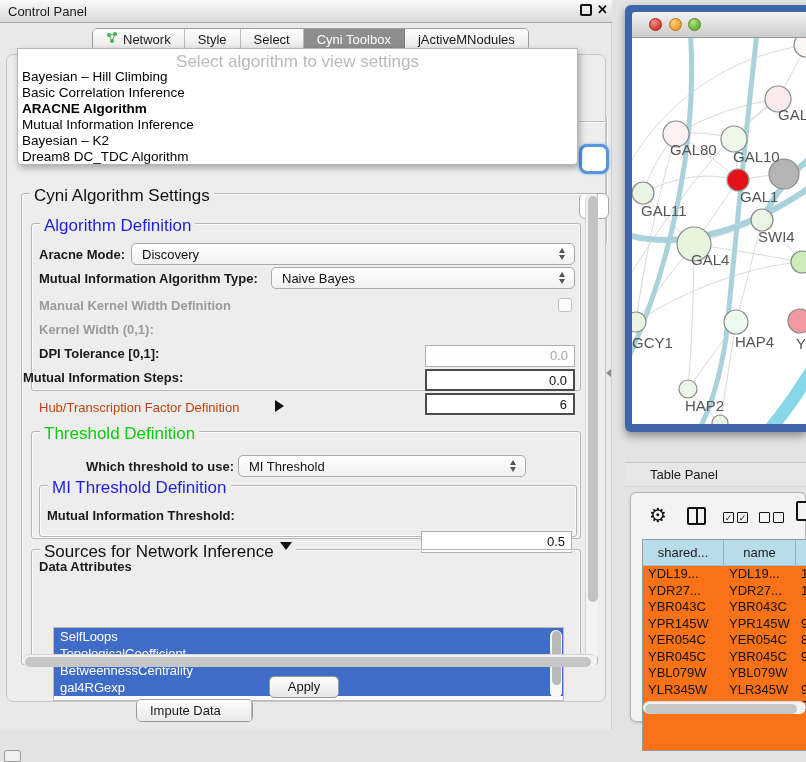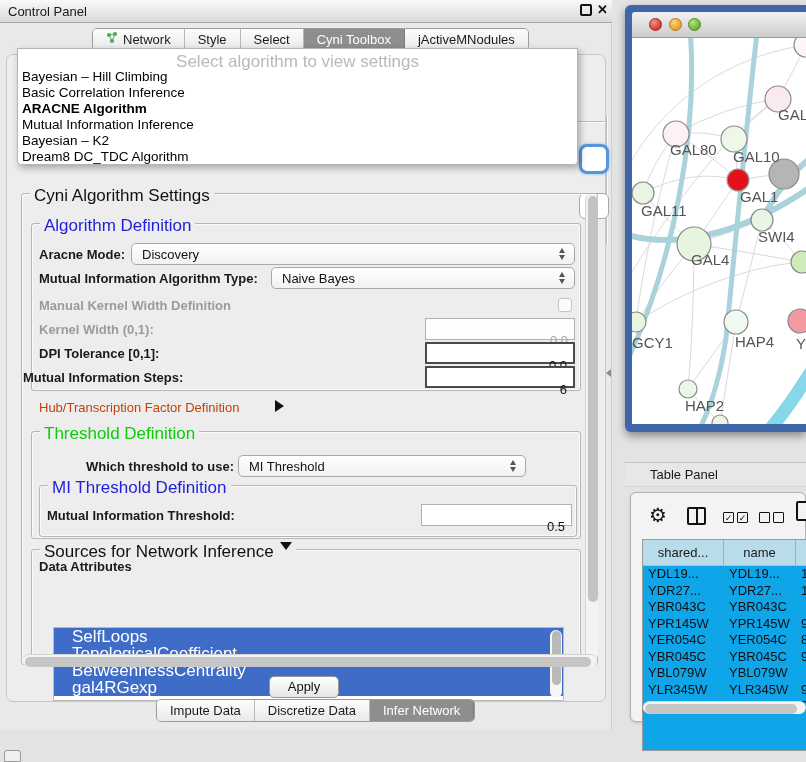--- a/index.html
+++ b/index.html
@@ -14,21 +14,21 @@
   #cp-title { left:8px; top:4px; font-size:13px; color:#1a1a1a; }
   #cp-float { left:580px; top:4px; width:12px; height:12px; border:2px solid #111; border-radius:2px; }
   #cp-close { left:597px; top:2px; font-size:13px; font-weight:bold; color:#111; }
 
   
   .tabstrip { display:flex; border:1px solid #9b9b9b; border-radius:5px; overflow:hidden; background:#f4f4f4; height:23px; }
   .tab { padding:0 13px; line-height:21px; font-size:13px; color:#1a1a1a; border-right:1px solid #b9b9b9; display:flex; align-items:center; gap:5px; background:linear-gradient(#fdfdfd,#e9e9e9); }
   .tab:last-child { border-right:none; }
   .tab.sel { background:#8e8e8e; color:#fff; border-right:1px solid #7d7d7d; }
   #cp-tabs { left:92px; top:28px; }
-  #bottom-tabs { left:156px; top:699px; }
+  #bottom-tabs { left:136px; top:699px;flex-direction:column; }
 
   
   #inner-panel { left:6px; top:54px; width:600px; height:648px; background:#ededed; border:1px solid #c6c6c6; border-radius:7px; }
 
   
   .frag-line-h { height:2px; border-top:1px solid #bdbdbd; border-bottom:1px solid #fbfbfb; }
   #frag-combo-focus { left:572px; top:89px; width:30px; height:30px; background:#fff; border:3px solid #5596dd; border-radius:8px; box-shadow:0 0 3px #7fb3e8; }
   #frag-combo2 { left:572px; top:138px; width:30px; height:26px; background:#fff; border:1px solid #a8a8a8; border-radius:6px; }
   #frag-vline { left:599px; top:62px; width:2px; height:126px; border-left:1px solid #bdbdbd; border-right:1px solid #fafafa; }
 
@@ -40,41 +40,41 @@
 
   .lbl { font-size:13px; font-weight:bold; color:#1a1a1a; white-space:nowrap; }
   .lbl.dis { color:#9b9b9b; }
 
   .combo { background:linear-gradient(#ffffff,#f1f1f1); border:1px solid #a9a9a9; border-radius:5px; height:22px; display:flex; align-items:center; font-size:13px; color:#111; padding-left:10px;gap:24px; }
   .combo .spacer { flex:1; }
   .combo .arrs { width:16px; display:flex; flex-direction:column; align-items:center; margin-right:4px; }
   .arr-up { width:0; height:0; border-left:3.5px solid transparent; border-right:3.5px solid transparent; border-bottom:5px solid #555; margin-bottom:2px; }
   .arr-dn { width:0; height:0; border-left:3.5px solid transparent; border-right:3.5px solid transparent; border-top:5px solid #555; }
 
-  .tfield { background:#fff; border:1px solid #b0b0b0; height:22px; font-size:13px; color:#111; text-align:right; padding:14px 6px 0 0; }
+  .tfield { background:#fff; border:1px solid #b0b0b0; height:22px; font-size:13px; color:#111; text-align:right; padding:2px 6px 0 0;margin-top:27px; }
   .tfield.strong { border:2px solid #4a4a4a; }
   .tfield.dis { color:#a8a8a8; background:#fdfdfd; }
 
   .cbox { width:14px; height:14px; background:#fbfbfb; border:1px solid #c4c4c4; border-radius:3px; }
 
   
   #algo-popup { left:17px; top:48px; width:561px; height:117px; background:#fff; border:1px solid #b5b5b5; border-radius:0 0 4px 4px; box-shadow:2px 3px 7px rgba(0,0,0,.3); z-index:30; }
   #algo-placeholder { height:20px; text-align:center; color:#b9b9b9; font-size:17px; padding-top:3px; }
   .algo-item { height:16px; line-height:16px; font-size:13.5px; color:#000; padding-left:4px; white-space:nowrap; }
   .algo-item.sel { font-weight:bold; }
 
   
   .vscroll { background:#f3f3f3; border-left:1px solid #d5d5d5; border-radius:7px; }
   .vthumb { position:absolute; left:1.5px; width:10px; background:#c3c3c3; border-radius:6px; }
   .hscroll { background:#f3f3f3; border-top:1px solid #d5d5d5; border-radius:7px; }
   .hthumb { position:absolute; top:1.5px; height:10px; background:#c6c6c6; border-radius:6px; }
 
   
   #attr-list { left:46px; top:572px; width:511px; height:74px; background:#fff; border:1px solid #bbb; overflow:hidden; }
-  .attr-item { height:17px; line-height:17px; font-size:17px; color:#fff; background:#3f6cc7; padding-left:18px; }
+  .attr-item { height:17px; line-height:17px; font-size:13px; color:#fff; background:#3f6cc7; padding-left:6px; }
   #attr-vscroll { position:absolute; right:1px; top:2px; width:12px; height:68px; background:#f6f6f6; border-radius:6px; }
   #attr-vthumb { position:absolute; left:1.5px; top:1px; width:9px; height:54px; background:#b9b9b9; border-radius:5px; }
 
   
   .tri-right { width:0; height:0; border-top:6px solid transparent; border-bottom:6px solid transparent; border-left:9px solid #111; display:inline-block; }
   .tri-down { width:0; height:0; border-left:6px solid transparent; border-right:6px solid transparent; border-top:8px solid #111; display:inline-block; }
 
   #apply-btn { left:268px; top:667px; width:70px; height:22px; background:linear-gradient(#ffffff,#e6e6e6); border:1px solid #979797; border-radius:5px; font-size:13px; color:#111; text-align:center; line-height:20px; }
 
   
@@ -94,21 +94,21 @@
   
   #table-bar { left:625px; top:462px; width:181px; height:25px; background:#e7e7e7; border-top:1px solid #c4c4c4; border-bottom:1px solid #d8d8d8; }
   #table-bar-title { left:25px; top:4px; font-size:13px; color:#1a1a1a; }
   #table-window { left:630px; top:492px; width:176px; height:230px; background:#f3f3f3; border:1px solid #b3b3b3; border-radius:6px; box-shadow:0 1px 3px rgba(0,0,0,.15); }
   .ticon { position:absolute; color:#111; }
   #gear-icon { left:18px; top:10px; font-size:20px; font-family:"DejaVu Sans",sans-serif; }
   #cols-icon { left:56px; top:14px; width:19px; height:18px; border:2px solid #111; border-radius:2px; }
   #cols-icon::after { content:""; position:absolute; left:6.5px; top:0; width:2px; height:14px; background:#111; }
   .cb-ic { position:absolute; top:19px; width:11px; height:11px; border:1.5px solid #111; border-radius:1px; font-size:9px; line-height:10px; text-align:center; color:#111; }
   #doc-icon { left:165px; top:8px; width:14px; height:20px; border:2px solid #111; border-radius:2px; background:#f3f3f3; }
-  #data-table { left:11px; top:46px; width:165px; height:212px; background:#0ea5e9; border:1px solid #9a9a9a; border-right:none; overflow:hidden; }
+  #data-table { left:11px; top:46px; width:165px; height:212px; background:#f97316; border:1px solid #9a9a9a; border-right:none; overflow:hidden; }
   #thead { display:flex; height:26px; background:#b9dcea; border-bottom:1px solid #9fc3d2; }
   .th { font-size:13px; color:#1a1a1a; text-align:center; line-height:26px; border-right:1px solid #8fb4c4; overflow:hidden; white-space:nowrap; }
   .th:nth-child(1){ width:81px; }
   .th:nth-child(2){ width:72px; }
   .th:nth-child(3){ flex:1; }
   .trow { display:flex; height:16.5px; }
   .td { font-size:13px; color:#111; line-height:16.5px; padding-left:5px; overflow:hidden; white-space:nowrap; }
   .td:nth-child(1){ width:81px; }
   .td:nth-child(2){ width:72px; }
   .td:nth-child(3){ flex:1; }

